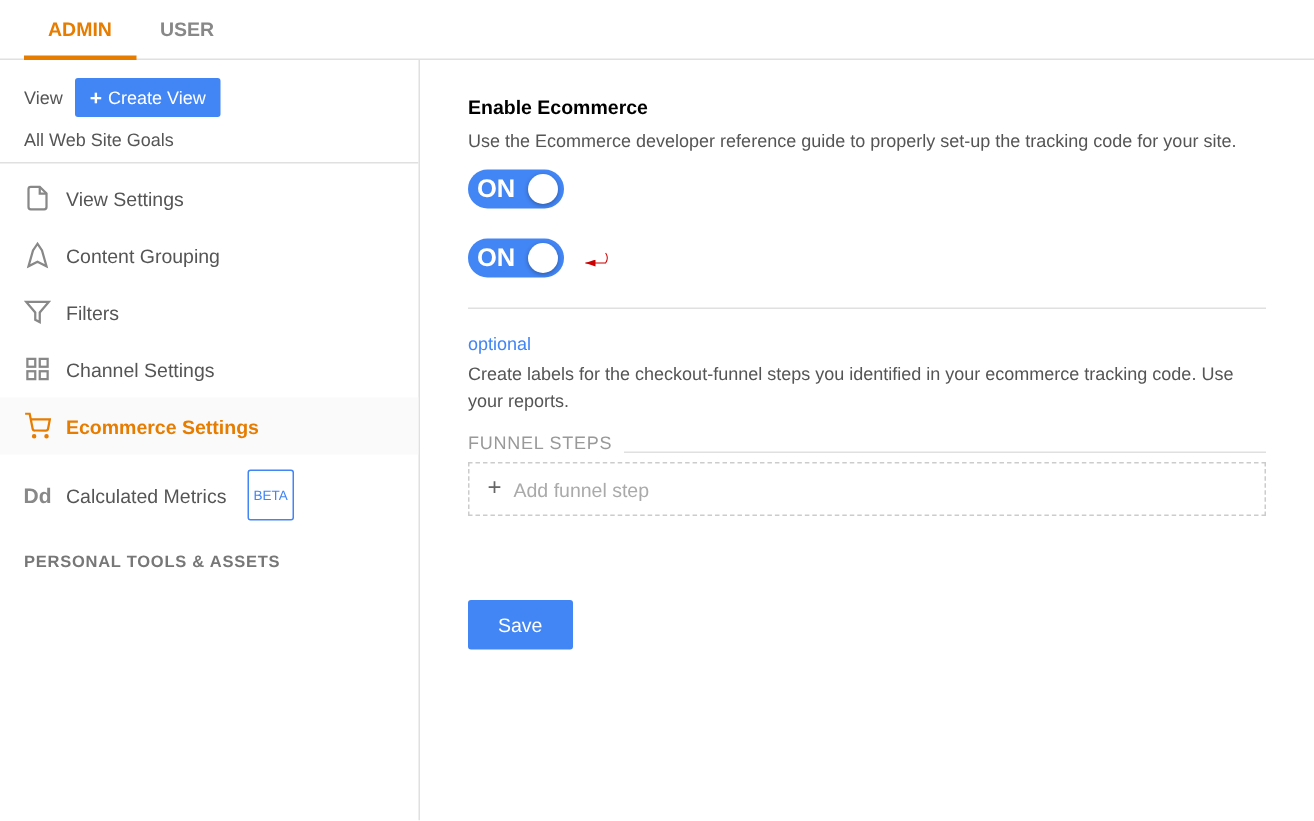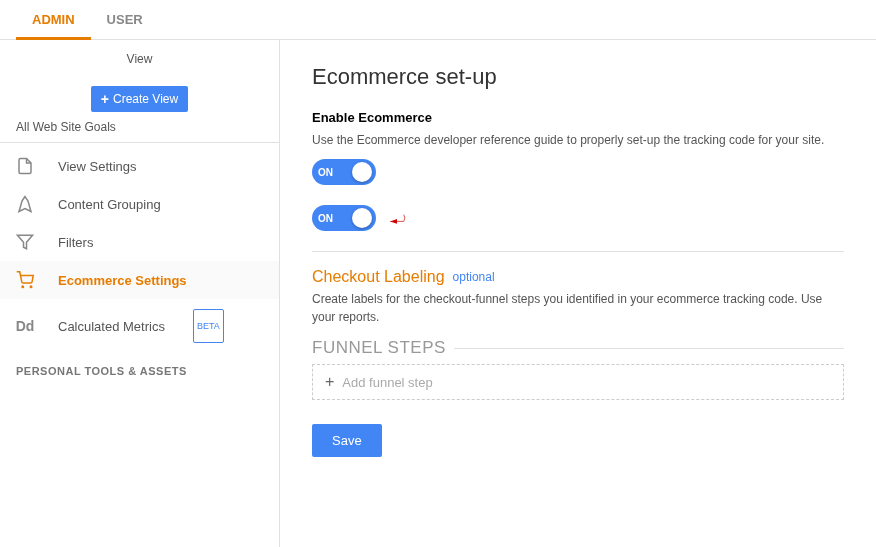--- a/index.html
+++ b/index.html
@@ -40,22 +40,21 @@
       border-right: 1px solid #e0e0e0;
       overflow-y: auto;
       position: relative;
       background: #fff;
     }
 
     .sidebar-view-section {
       padding: 12px 16px 8px 16px;
       display: flex;
       align-items: center;
-      gap: 20px;
-      flex-direction: column;
+      gap: 8px;
     }
     .sidebar-view-label {
       font-size: 12px;
       color: #555;
     }
     .create-view-btn {
       background: #4285f4;
       color: #fff;
       border: none;
       padding: 5px 10px;
@@ -79,21 +78,21 @@
 
     .sidebar-divider {
       border: none;
       border-top: 1px solid #e0e0e0;
       margin: 0 0 4px 0;
     }
 
     .sidebar-item {
       display: flex;
       align-items: center;
-      gap: 24px;
+      gap: 10px;
       padding: 10px 16px;
       cursor: pointer;
       color: #555;
       font-size: 13px;
     }
     .sidebar-item.active {
       color: #e67c00;
       background: #fafafa;
     }
     .sidebar-item .icon {
@@ -164,21 +163,21 @@
       border-radius: 13px;
       position: relative;
       cursor: pointer;
       display: flex;
       align-items: center;
     }
     .toggle-on-label {
       position: absolute;
       left: 6px;
       color: #fff;
-      font-size: 10px;
+      font-size: 17px;
       font-weight: bold;
     }
     .toggle-thumb {
       position: absolute;
       right: 4px;
       width: 20px;
       height: 20px;
       background: #fff;
       border-radius: 50%;
       box-shadow: 0 1px 3px rgba(0,0,0,0.3);
@@ -212,26 +211,26 @@
       align-items: center;
       gap: 8px;
       margin-bottom: 4px;
     }
     .optional-tag {
       font-size: 12px;
       color: #4285f4;
     }
 
     .funnel-section-header {
-      font-size: 17px;
+      font-size: 12px;
       color: #999;
       letter-spacing: 0.5px;
       margin: 12px 0 6px 0;
       display: flex;
-      align-items: center;
+      align-items: flex-end;
       gap: 8px;
     }
     .funnel-section-header::after {
       content: '';
       flex: 1;
       border-top: 1px solid #e0e0e0;
     }
 
     .add-funnel-row {
       display: flex;
@@ -255,20 +254,21 @@
     }
 
     .save-btn {
       background: #4285f4;
       color: #fff;
       border: none;
       padding: 9px 20px;
       font-size: 13px;
       border-radius: 2px;
       cursor: pointer;
+      margin-top: 32px;
     }
     .cancel-btn {
       background: #fff;
       color: #555;
       border: 1px solid #ccc;
       padding: 9px 20px;
       font-size: 13px;
       border-radius: 2px;
       cursor: pointer;
     }
@@ -319,20 +319,31 @@
 
     <div class="sidebar-item">
       <span class="icon">
         <svg viewBox="0 0 24 24" fill="none" stroke="#888" stroke-width="2">
           <polygon points="22,3 2,3 10,12.46 10,19 14,21 14,12.46"></polygon>
         </svg>
       </span>
       <span>Filters</span>
     </div>
 
+    <div class="sidebar-item">
+      <span class="icon">
+        <svg viewBox="0 0 24 24" fill="none" stroke="#888" stroke-width="2">
+          <rect x="3" y="3" width="7" height="7"></rect>
+            <rect x="14" y="3" width="7" height="7"></rect>
+          <rect x="3" y="14" width="7" height="7"></rect>
+            <rect x="14" y="14" width="7" height="7"></rect>
+        </svg>
+      </span>
+      <span>Channel Settings</span>
+    </div>
 
     <div class="sidebar-item active">
       <span class="icon">
         <svg viewBox="0 0 24 24" fill="none" stroke="#e67c00" stroke-width="2">
           <circle cx="9" cy="21" r="1"></circle>
             <circle cx="20" cy="21" r="1"></circle>
           <path d="M1 1h4l2.68 13.39a2 2 0 0 0 2 1.61h9.72a2 2 0 0 0 2-1.61L23 6H6"></path>
         </svg>
       </span>
       <span style="color:#e67c00;font-weight:bold;">Ecommerce Settings</span>
@@ -342,21 +353,20 @@
       <span class="icon" style="font-size:14px;font-weight:bold;color:#888;">Dd</span>
       <span>Calculated Metrics</span>
       <span class="beta-badge">BETA</span>
     </div>
 
     <div class="sidebar-section-header">PERSONAL TOOLS &amp; ASSETS</div>
 
   </div>
 
   <div class="main-content">
-    <h1 class="page-title">Ecommerce set-up</h1>
 
     <div class="section-title">Enable Ecommerce</div>
     <div class="section-desc">Use the Ecommerce developer reference guide to properly set-up the tracking code for your site.</div>
 
     <div class="toggle-wrap">
       <div class="toggle">
         <span class="toggle-on-label">ON</span>
         <div class="toggle-thumb"></div>
       </div>
     </div>
@@ -376,21 +386,20 @@
             </marker>
           </defs>
           <path d="M 70 5 Q 80 20 70 35 L 10 35" stroke="#cc0000" stroke-width="3" fill="none" marker-end="url(#arrowhead)"></path>
         </svg>
       </div>
     </div>
 
     <hr class="section-divider">
 
     <div class="checkout-label-title">
-      <span>Checkout Labeling</span>
       <span class="optional-tag">optional</span>
     </div>
     <div class="section-desc">Create labels for the checkout-funnel steps you identified in your ecommerce tracking code. Use your reports.</div>
 
     <div class="funnel-section-header">
       <span>FUNNEL STEPS</span>
     </div>
 
     <div class="add-funnel-row">
       <span class="plus-icon">+</span>

